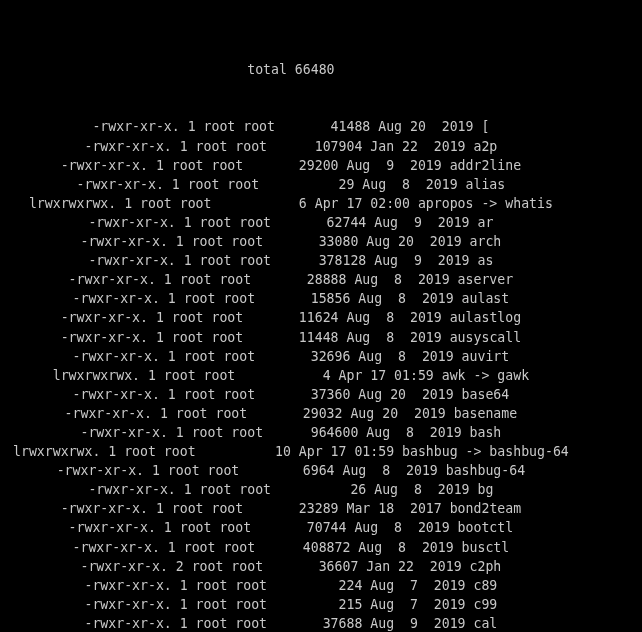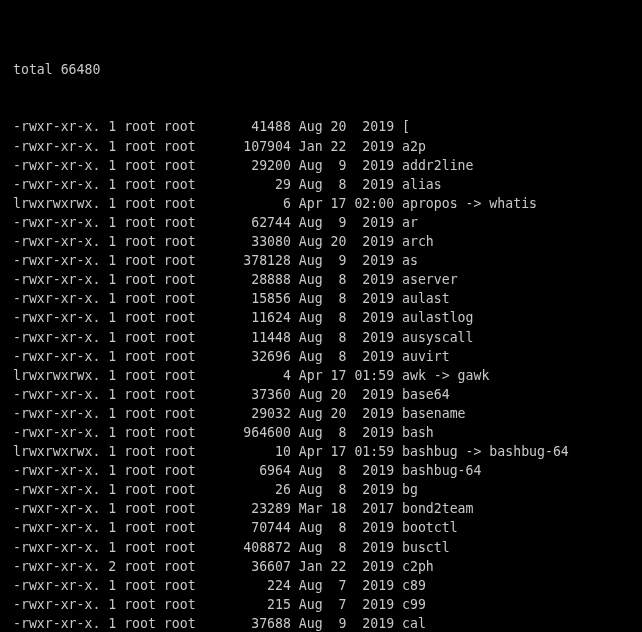--- a/index.html
+++ b/index.html
@@ -18,20 +18,21 @@
     width: 642px;
     height: 632px;
     background: #000000;
     color: #c8c8c8;
     font-family: "DejaVu Sans Mono", "Liberation Mono", monospace;
     font-size: 13.2px;
     line-height: 19.1px;
     letter-spacing: 0px;
     padding: 12px;
     box-sizing: border-box;
+    text-align: center;
   }
   #screen {
     position: absolute;
     left: 13px;
     top: 22px;
     white-space: pre;
     font-family: "DejaVu Sans Mono", "Liberation Mono", monospace;
     font-size: 13.2px;
     line-height: 19.1px;
   }

